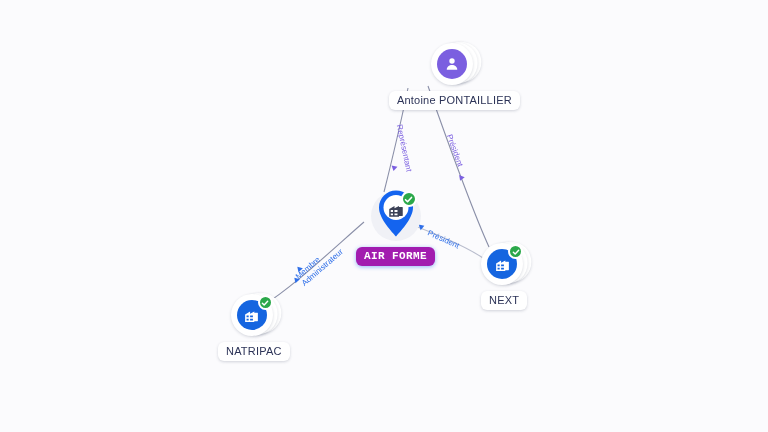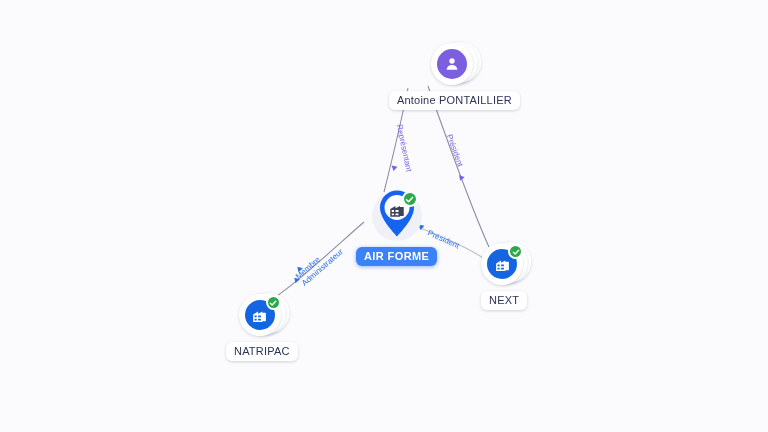--- a/index.html
+++ b/index.html
@@ -99,25 +99,26 @@
     background: #ffffff;
     color: #2c3357;
     font-size: 11px;
     letter-spacing: .2px;
     white-space: nowrap;
     box-shadow: 0 1px 3px rgba(40,50,80,.20);
     position: relative;
     z-index: 8;
   }
   .label-pill.selected {
-    background: #3b82f6;
+    background: #a21caf;
     color: #ffffff;
     font-weight: bold;
     letter-spacing: .4px;
     box-shadow: 0 1px 4px rgba(20,100,239,.45);
+    font-family: Liberation Mono, monospace;
   }
 
   
   .edge-label {
     position: absolute;
     font-size: 8px;
     white-space: nowrap;
     transform-origin: left center;
     line-height: 1.15;
     pointer-events: none;
@@ -217,21 +218,21 @@
     </div>
     <div class="badge">
       <svg width="8" height="8" viewBox="0 0 24 24" fill="none" stroke="#ffffff" stroke-width="4.2" stroke-linecap="round" stroke-linejoin="round">
         <polyline points="4,12.5 9.5,18 20,6.5"></polyline>
       </svg>
     </div>
   </div>
   <div class="label-pill">NEXT</div>
 </div>
 
-<div class="node" style="left:226px; top:294px;">
+<div class="node" style="left:218px; top:294px;">
   <div class="deck">
     <div class="card c3"></div>
     <div class="card c2"></div>
     <div class="card c1"></div>
     <div class="disc blue">
       <svg width="17" height="17" viewBox="0 0 24 24" fill="#ffffff">
         <path d="M3 21V10.5L10 6.5v3l6-3V21H3zm2-2h3v-2.5H5V19zm0-4.5h3V12H5v2.5zM10 19h4v-2.5h-4V19zm0-4.5h4V12h-4v2.5zM16 19h3v-2.5h-3V19zm0-4.5h3V12h-3v2.5z"></path>
         <rect x="15.5" y="8" width="5.5" height="12" rx="0.6"></rect>
       </svg>
     </div>

